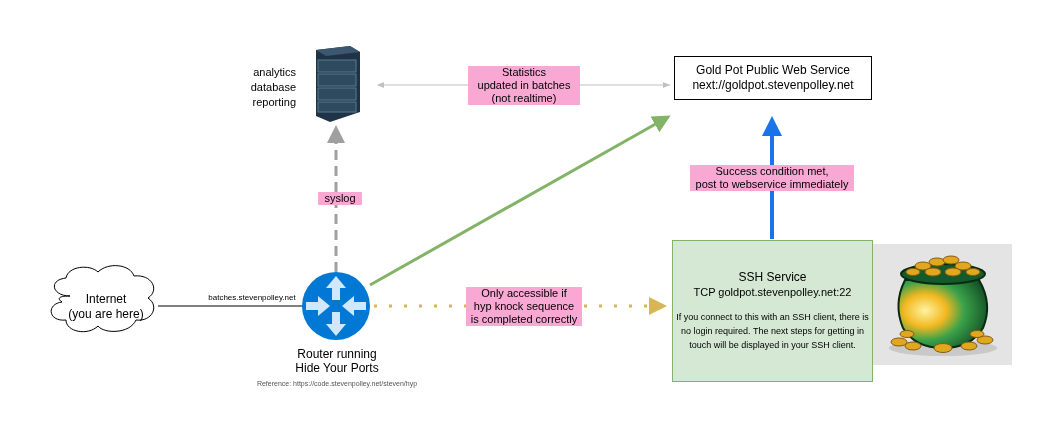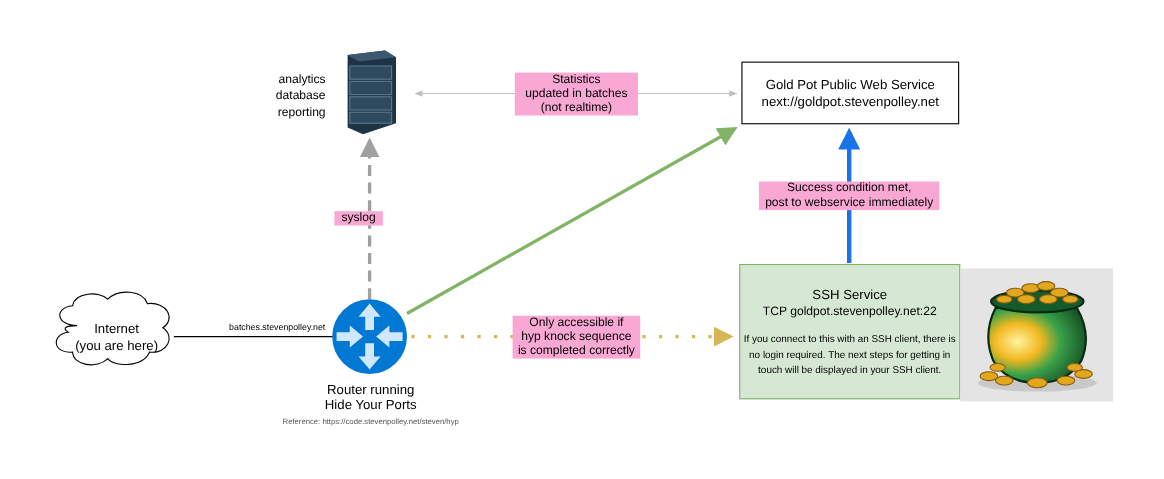--- a/index.html
+++ b/index.html
@@ -2,23 +2,23 @@
 <html><head>
 <meta charset="utf-8">
 <style>
   html, body { margin: 0; padding: 0; background: #ffffff; }
   body { width: 1058px; height: 435px; position: relative; overflow: hidden;
          font-family: "Liberation Sans", sans-serif; color: #000; }
   .abs { position: absolute; }
   .lbl { position: absolute; text-align: center; font-size: 11px; line-height: 13px; white-space: pre-line; background: #f9a8d4; }
   .box { position: absolute; box-sizing: border-box; display: flex; flex-direction: column;
          align-items: center; justify-content: center; text-align: center; }
-  #web-box { left: 674px; top: 56px; width: 198px; height: 57px; border: 1px solid #000; background: #fff;
+  #web-box { left: 674px; top: 56px; width: 198px; height: 44px; border: 1px solid #000; background: #fff;
              font-size: 12px; line-height: 15px; }
-  #ssh-box { left: 672px; top: 240px; width: 201px; height: 123px; border: 1px solid #82b366; background: #d5e8d4; }
+  #ssh-box { left: 672px; top: 240px; width: 201px; height: 142px; border: 1px solid #82b366; background: #d5e8d4; }
   #ssh-title { font-size: 12px; line-height: 15px; }
   #ssh-desc { font-size: 9px; line-height: 14px; margin-top: 10px; padding: 0 3px; }
   #pot-img { left: 873px; top: 244px; width: 139px; height: 121px; background: #e4e4e4; }
   #db-label { left: 236px; top: 65px; width: 60px; font-size: 11px; line-height: 15px; text-align: right; white-space: pre-line; }
   #router-label { left: 282px; top: 347px; width: 110px; font-size: 12px; line-height: 14px; text-align: center; white-space: pre-line; }
   #ref-label { left: 230px; top: 380px; width: 214px; font-size: 7px; color: #555; text-align: center; }
   #cloud-text { left: 60px; top: 292px; width: 92px; font-size: 12px; line-height: 15px; text-align: center; white-space: pre-line; }
   #host-label { left: 200px; top: 293px; width: 104px; font-size: 8px; text-align: center; }
 </style>
 </head>
@@ -73,21 +73,21 @@
 </svg>
 
 <div id="db-label" class="abs">analytics
 database
 reporting</div>
 
 <div class="lbl" style="left:468px;top:66px;width:112px;">Statistics
 updated in batches
 (not realtime)</div>
 
-<div class="lbl" style="left:304px;top:192px;width:44px;">syslog</div>
+<div class="lbl" style="left:318px;top:192px;width:44px;">syslog</div>
 
 <div id="web-box" class="box">
   <div>Gold Pot Public Web Service</div>
   <div>next://goldpot.stevenpolley.net</div>
 </div>
 
 <div class="lbl" style="left:690px;top:165px;width:164px;">Success condition met,
 post to webservice immediately</div>
 
 <div id="ssh-box" class="box">

